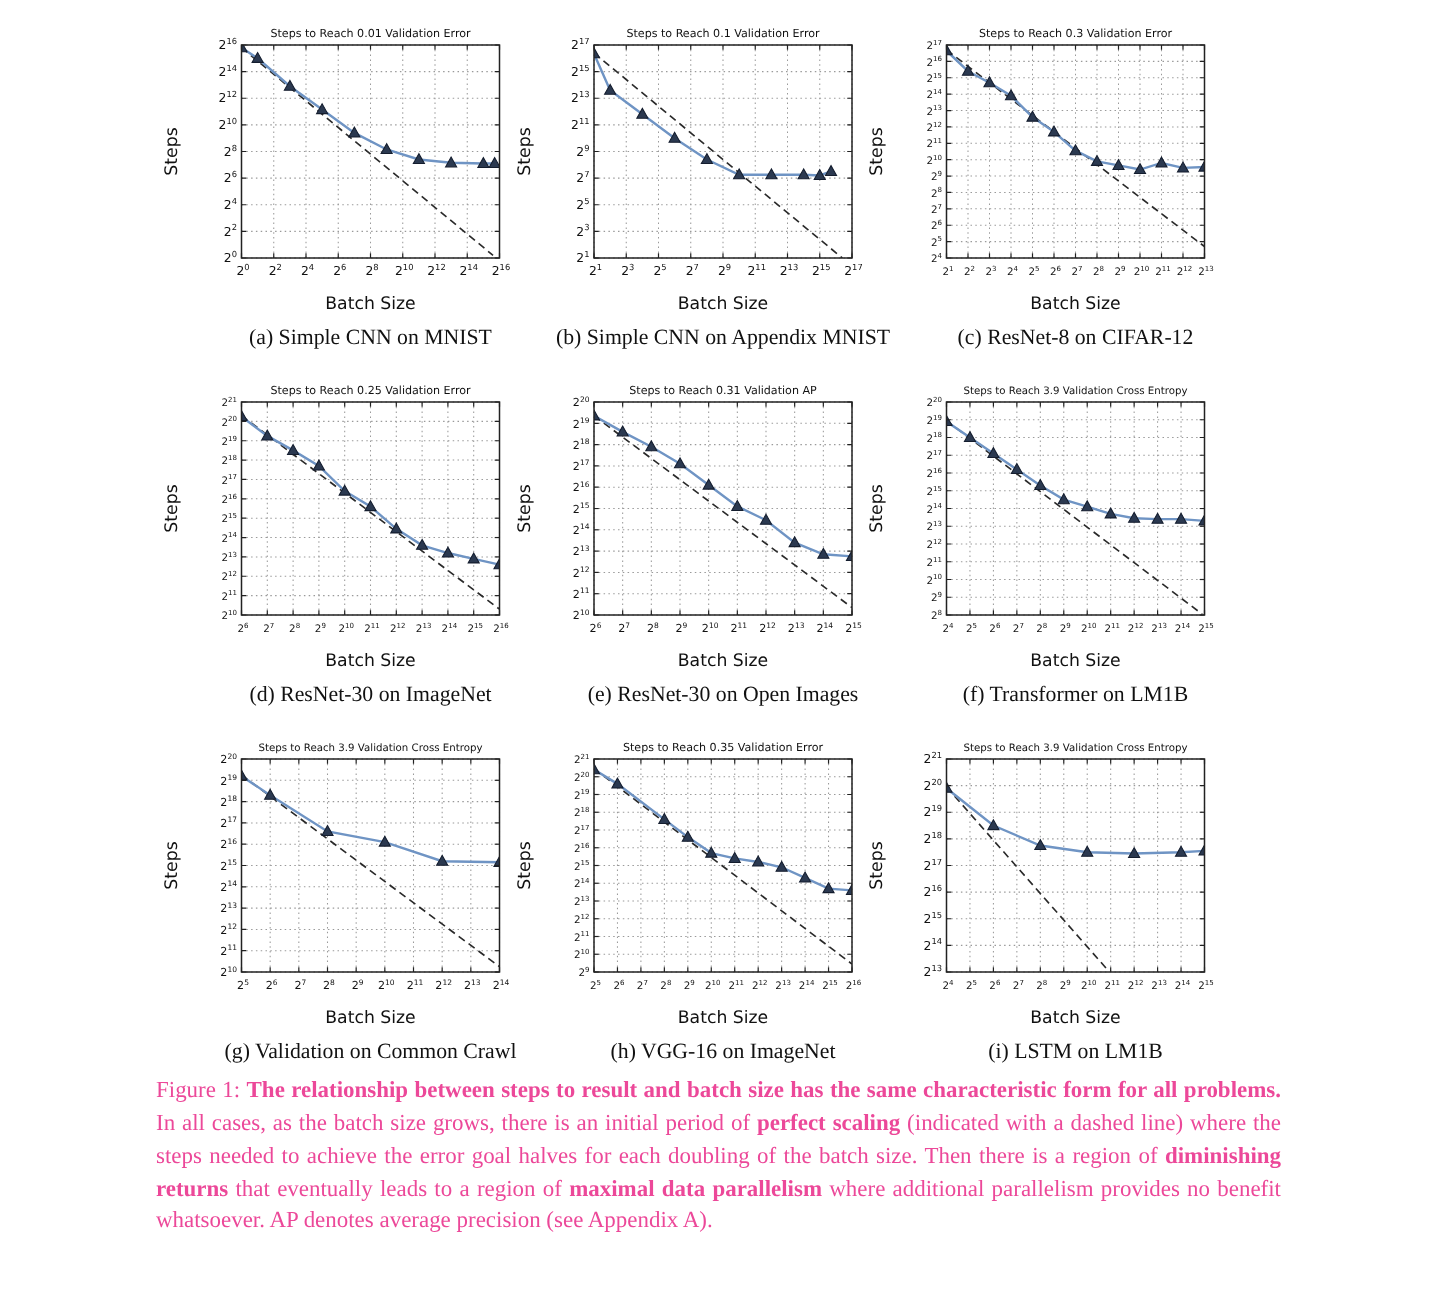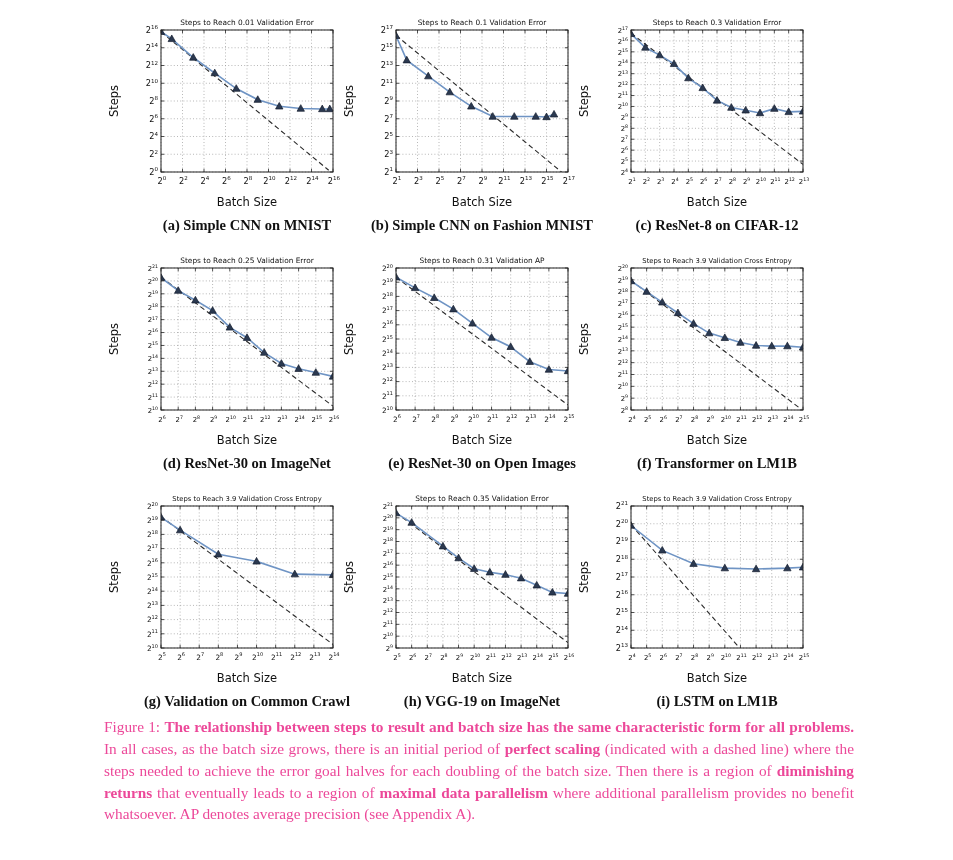--- a/index.html
+++ b/index.html
@@ -8,21 +8,21 @@
     font-family:"Liberation Serif", serif;color:#111;
   }
   .grid{
     position:absolute;left:105px;top:14px;
     display:grid;grid-template-columns:repeat(3,235px);grid-auto-rows:238px;
   }
   figure.panel{margin:0;padding:0;position:relative;}
   svg.chart{display:block;}
   figcaption.subcap{
     width:172px;margin-left:56px;margin-top:3px;
-    display:flex;justify-content:center;font-weight:bold;
+    display:flex;justify-content:center;
   }
   figcaption.subcap span{
     white-space:nowrap;font-size:14.5px;color:#111;
   }
   .figcaption-block{
     position:absolute;left:104px;top:716px;width:750px;
     font-size:15.3px;line-height:1.43;text-align:justify;color:#ec4899;
   }
 </style>
 </head>
@@ -233,21 +233,21 @@
           <text x="53" y="89.8" text-anchor="end" font-size="8.2" fill="#111111" font-family="&quot;DejaVu Sans&quot;, sans-serif"><tspan>2</tspan><tspan dy="-3.4439999999999995" font-size="5.576">9</tspan></text>
           <text x="53" y="72.05" text-anchor="end" font-size="8.2" fill="#111111" font-family="&quot;DejaVu Sans&quot;, sans-serif"><tspan>2</tspan><tspan dy="-3.4439999999999995" font-size="5.576">11</tspan></text>
           <text x="53" y="54.3" text-anchor="end" font-size="8.2" fill="#111111" font-family="&quot;DejaVu Sans&quot;, sans-serif"><tspan>2</tspan><tspan dy="-3.4439999999999995" font-size="5.576">13</tspan></text>
           <text x="53" y="36.55" text-anchor="end" font-size="8.2" fill="#111111" font-family="&quot;DejaVu Sans&quot;, sans-serif"><tspan>2</tspan><tspan dy="-3.4439999999999995" font-size="5.576">15</tspan></text>
           <text x="53" y="18.8" text-anchor="end" font-size="8.2" fill="#111111" font-family="&quot;DejaVu Sans&quot;, sans-serif"><tspan>2</tspan><tspan dy="-3.4439999999999995" font-size="5.576">17</tspan></text>
           <text x="142" y="10.5" text-anchor="middle" font-size="7.4" fill="#111111" font-family="&quot;DejaVu Sans&quot;, sans-serif">Steps to Reach 0.1 Validation Error</text>
           <text x="142" y="192" text-anchor="middle" font-size="11.5" fill="#111111" font-family="&quot;DejaVu Sans&quot;, sans-serif">Batch Size</text>
           <text x="13" y="87" text-anchor="middle" font-size="11.5" fill="#111111" font-family="&quot;DejaVu Sans&quot;, sans-serif" transform="rotate(-90 13 87)">Steps</text>
         </svg>
       <figcaption class="subcap">
-          <span>(b) Simple CNN on Fashion MNIST</span>
+          <span>(b) Simple CNN on Appendix MNIST</span>
         </figcaption>
     </figure>
     <figure class="panel">
       <svg class="chart" width="235" height="200">
           <defs>
             <clipPath id="cclip2">
               <rect x="56" y="16" width="172" height="142"></rect>
             </clipPath>
           </defs>
           <g>
@@ -1008,21 +1008,21 @@
           <text x="53" y="66.13333333333334" text-anchor="end" font-size="6.9" fill="#111111" font-family="&quot;DejaVu Sans&quot;, sans-serif"><tspan>2</tspan><tspan dy="-2.898" font-size="4.692">17</tspan></text>
           <text x="53" y="54.3" text-anchor="end" font-size="6.9" fill="#111111" font-family="&quot;DejaVu Sans&quot;, sans-serif"><tspan>2</tspan><tspan dy="-2.898" font-size="4.692">18</tspan></text>
           <text x="53" y="42.466666666666654" text-anchor="end" font-size="6.9" fill="#111111" font-family="&quot;DejaVu Sans&quot;, sans-serif"><tspan>2</tspan><tspan dy="-2.898" font-size="4.692">19</tspan></text>
           <text x="53" y="30.633333333333344" text-anchor="end" font-size="6.9" fill="#111111" font-family="&quot;DejaVu Sans&quot;, sans-serif"><tspan>2</tspan><tspan dy="-2.898" font-size="4.692">20</tspan></text>
           <text x="53" y="18.8" text-anchor="end" font-size="6.9" fill="#111111" font-family="&quot;DejaVu Sans&quot;, sans-serif"><tspan>2</tspan><tspan dy="-2.898" font-size="4.692">21</tspan></text>
           <text x="142" y="10.5" text-anchor="middle" font-size="7.4" fill="#111111" font-family="&quot;DejaVu Sans&quot;, sans-serif">Steps to Reach 0.35 Validation Error</text>
           <text x="142" y="192" text-anchor="middle" font-size="11.5" fill="#111111" font-family="&quot;DejaVu Sans&quot;, sans-serif">Batch Size</text>
           <text x="13" y="87" text-anchor="middle" font-size="11.5" fill="#111111" font-family="&quot;DejaVu Sans&quot;, sans-serif" transform="rotate(-90 13 87)">Steps</text>
         </svg>
       <figcaption class="subcap">
-          <span>(h) VGG-19 on ImageNet</span>
+          <span>(h) VGG-16 on ImageNet</span>
         </figcaption>
     </figure>
     <figure class="panel">
       <svg class="chart" width="235" height="200">
           <defs>
             <clipPath id="cclip8">
               <rect x="56" y="16" width="172" height="142"></rect>
             </clipPath>
           </defs>
           <g>

